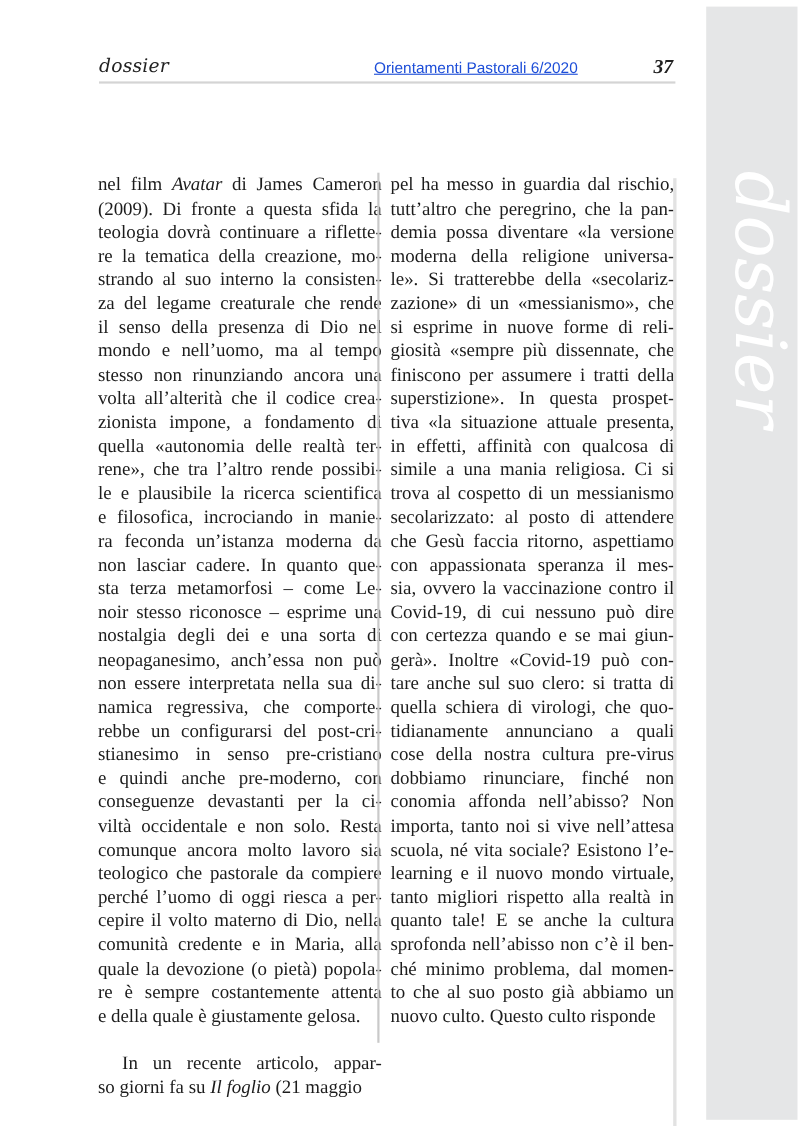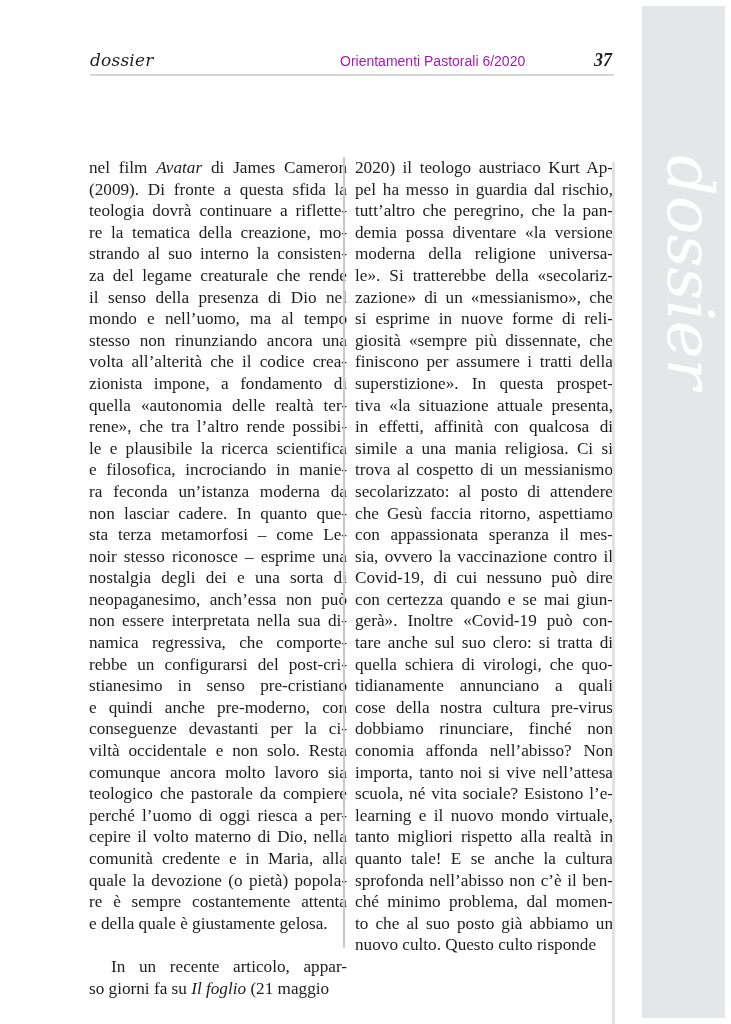--- a/index.html
+++ b/index.html
@@ -13,21 +13,21 @@
   .header-rule {
     position: absolute; left: 90px; top: 74px; width: 524px; height: 2px; background: #d4d4d4;
   }
   .brand {
     position: absolute; left: 0; top: 0;
     font-family: "DejaVu Serif", serif; font-style: italic; font-size: 17px; color: #222;
     letter-spacing: 0.2px;
   }
   .journal {
     position: absolute; left: 250px; top: 3px;
-    font-family: "Liberation Sans", sans-serif; font-size: 14px; color: #a21caf;
+    font-family: "Liberation Sans", sans-serif; font-size: 14px; color: #1d4ed8; text-decoration: underline;
   }
   .page-num {
     position: absolute; right: 0; top: 0;
     font-family: "Liberation Serif", serif; font-style: italic; font-size: 18px; color: #222; font-weight: bold;
   }
   .side-tab {
     position: absolute; left: 642px; top: 6px; width: 83px; height: 1012px;
     background: #e5e6e7;
   }
   .side-label {
@@ -103,21 +103,20 @@
     <span class="line">comunità credente e in Maria, alla</span>
     <span class="line">quale la devozione (o pietà) popola-</span>
     <span class="line">re è sempre costantemente attenta</span>
     <span class="line last">e della quale è giustamente gelosa.</span>
     <span class="line gap"></span>
     <span class="line indent">In un recente articolo, appar-</span>
     <span class="line last">so giorni fa su <em>Il foglio</em> (21 maggio</span>
   </div>
 <div class="divider"></div>
 <div class="col col-right" id="col-right">
-    <span class="line">2020) il teologo austriaco Kurt Ap-</span>
     <span class="line">pel ha messo in guardia dal rischio,</span>
     <span class="line">tutt’altro che peregrino, che la pan-</span>
     <span class="line">demia possa diventare «la versione</span>
     <span class="line">moderna della religione universa-</span>
     <span class="line">le». Si tratterebbe della «secolariz-</span>
     <span class="line">zazione» di un «messianismo», che</span>
     <span class="line">si esprime in nuove forme di reli-</span>
     <span class="line">giosità «sempre più dissennate, che</span>
     <span class="line">finiscono per assumere i tratti della</span>
     <span class="line">superstizione». In questa prospet-</span>

